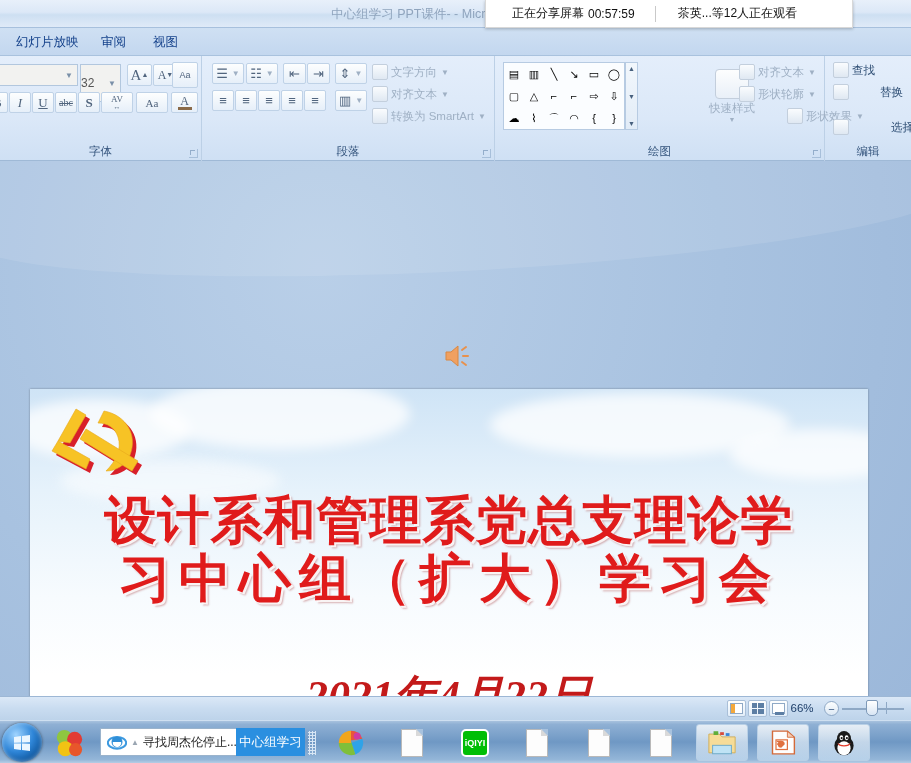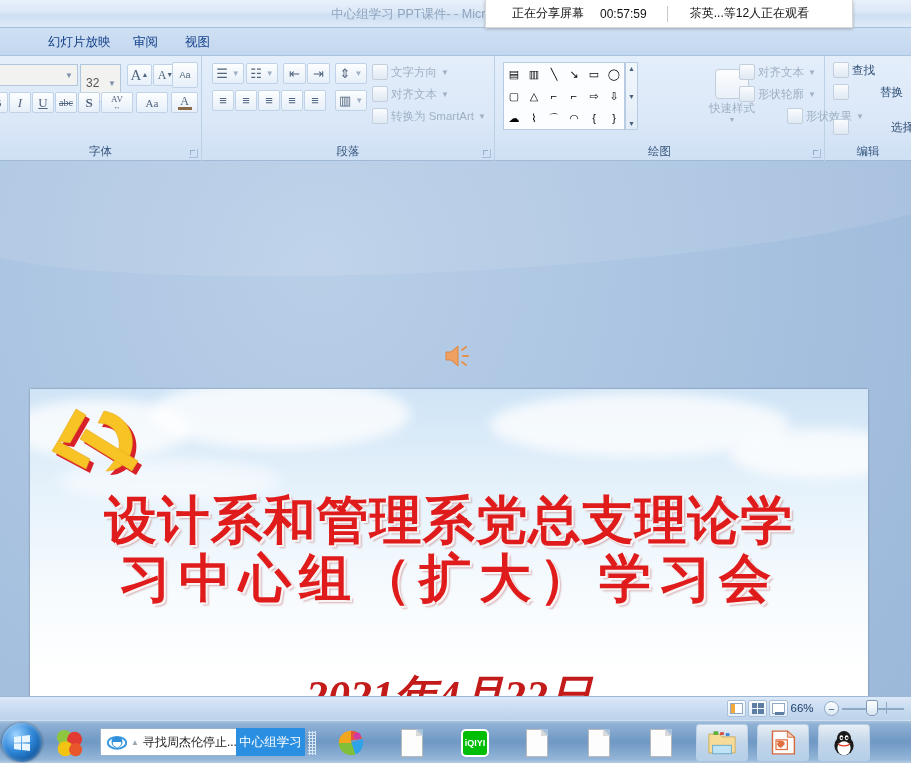--- a/index.html
+++ b/index.html
@@ -21,33 +21,33 @@
   }
   
   #sharebar{
     position:absolute; left:485px; top:0; width:368px; height:28px;
     background:#ffffff; border:1px solid #d8d8d8; border-top:none;
     box-shadow:0 1px 3px rgba(0,0,0,.25);
     display:flex; align-items:center; z-index:40;
   }
   #sharebar .seg{ font-size:12px; color:#111; white-space:nowrap; }
   #sharebar .s1{ margin-left:26px; }
-  #sharebar .s2{ margin-left:16px; font-family:"Liberation Sans",sans-serif;}
+  #sharebar .s2{ margin-left:4px; font-family:"Liberation Sans",sans-serif;}
   #sharebar .divider{ width:1px; height:16px; background:#c9c9c9; margin-left:20px;}
   #sharebar .s3{ margin-left:22px; }
 
   
   #tabrow{
     position:absolute; left:0; top:28px; width:911px; height:28px;
     background:linear-gradient(to bottom,#cfe0f3 0%,#c3d7ef 100%);
     border-bottom:1px solid #a9c2de;
   }
   .tab{
     position:absolute; top:0; height:20px; line-height:28px;
-    font-size:12.5px; color:#15428b; padding:0 8px; cursor:default;margin-left:32px;
+    font-size:12.5px; color:#15428b; padding:0 8px; cursor:default;
   }
 
   
   #ribbon{
     position:absolute; left:0; top:56px; width:911px; height:105px;
     background:linear-gradient(to bottom,#e4eefb 0%,#dbe8f8 60%,#cfe0f4 100%);
     border-bottom:1px solid #9fb9d6;
   }
   .group{
     position:absolute; top:0; height:105px;
@@ -247,21 +247,21 @@
 </div>
 
 <div id="ribbon">
 
   <div class="group" style="left:0; width:202px;">
     <div class="gbody">
       <div class="combo" style="left:-44px; top:8px; width:122px; height:22px; padding-left:6px;">
         <span></span>
         <span class="arrow">▼</span>
       </div>
-      <div class="combo" style="left:80px; top:8px; width:41px; height:38px; padding-left:5px; color:#555;">
+      <div class="combo" style="left:80px; top:8px; width:41px; height:38px; color:#555;">
         <span>32</span>
         <span class="arrow">▼</span>
       </div>
       <div class="ibtn ftxt" style="left:127px; top:8px; width:25px; height:22px; font-size:15px;">
         <span>A</span>
           <sup style="font-size:7px">▲</sup>
       </div>
       <div class="ibtn ftxt" style="left:153px; top:8px; width:25px; height:22px; font-size:12px;">
         <span>A</span>
           <sup style="font-size:7px">▼</sup>

